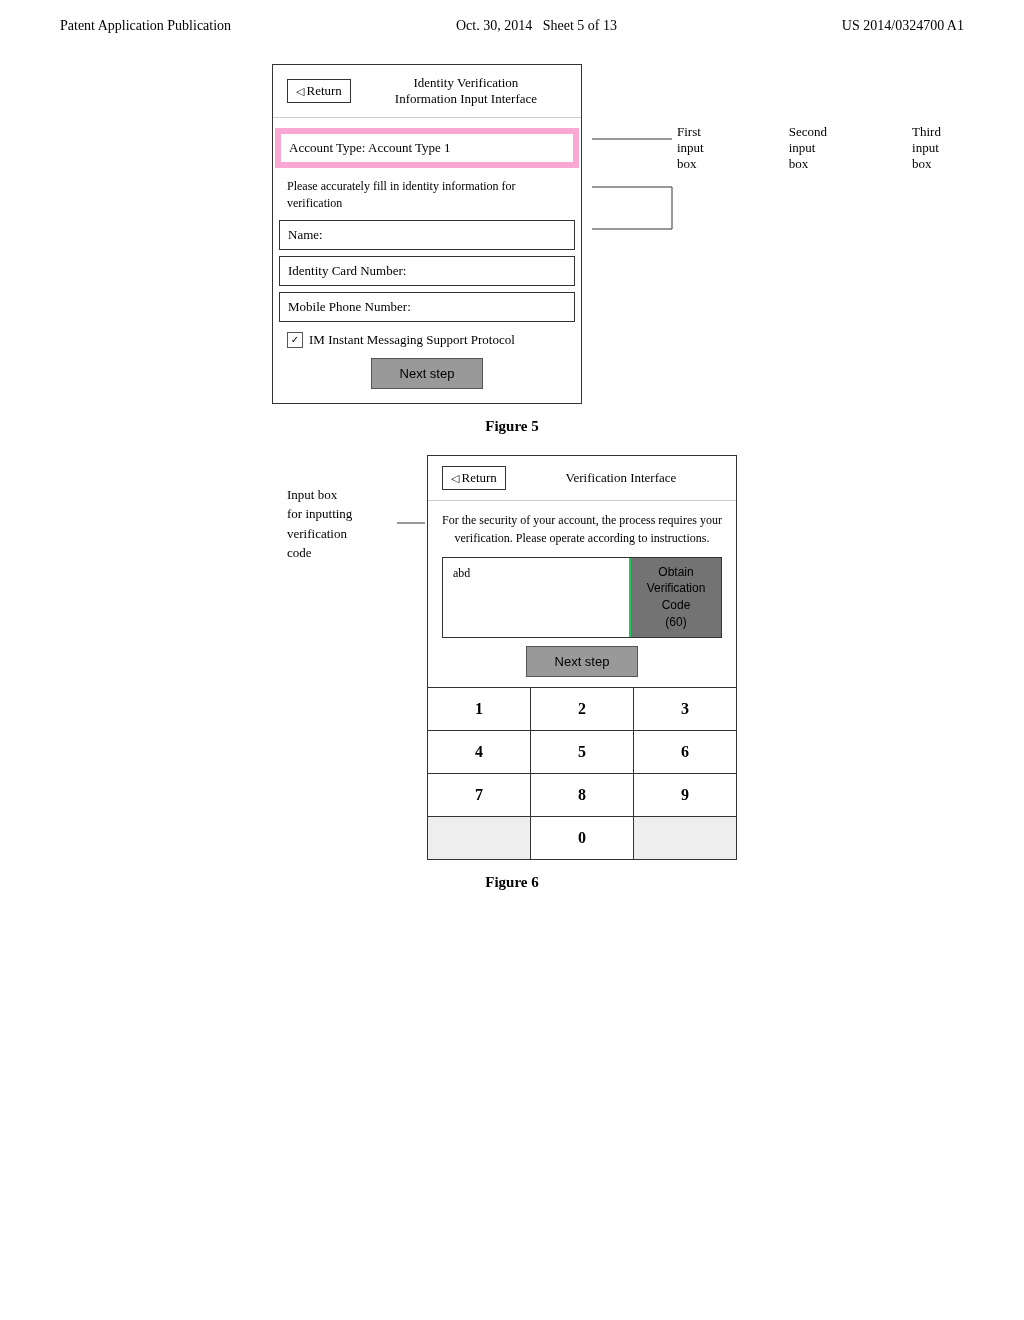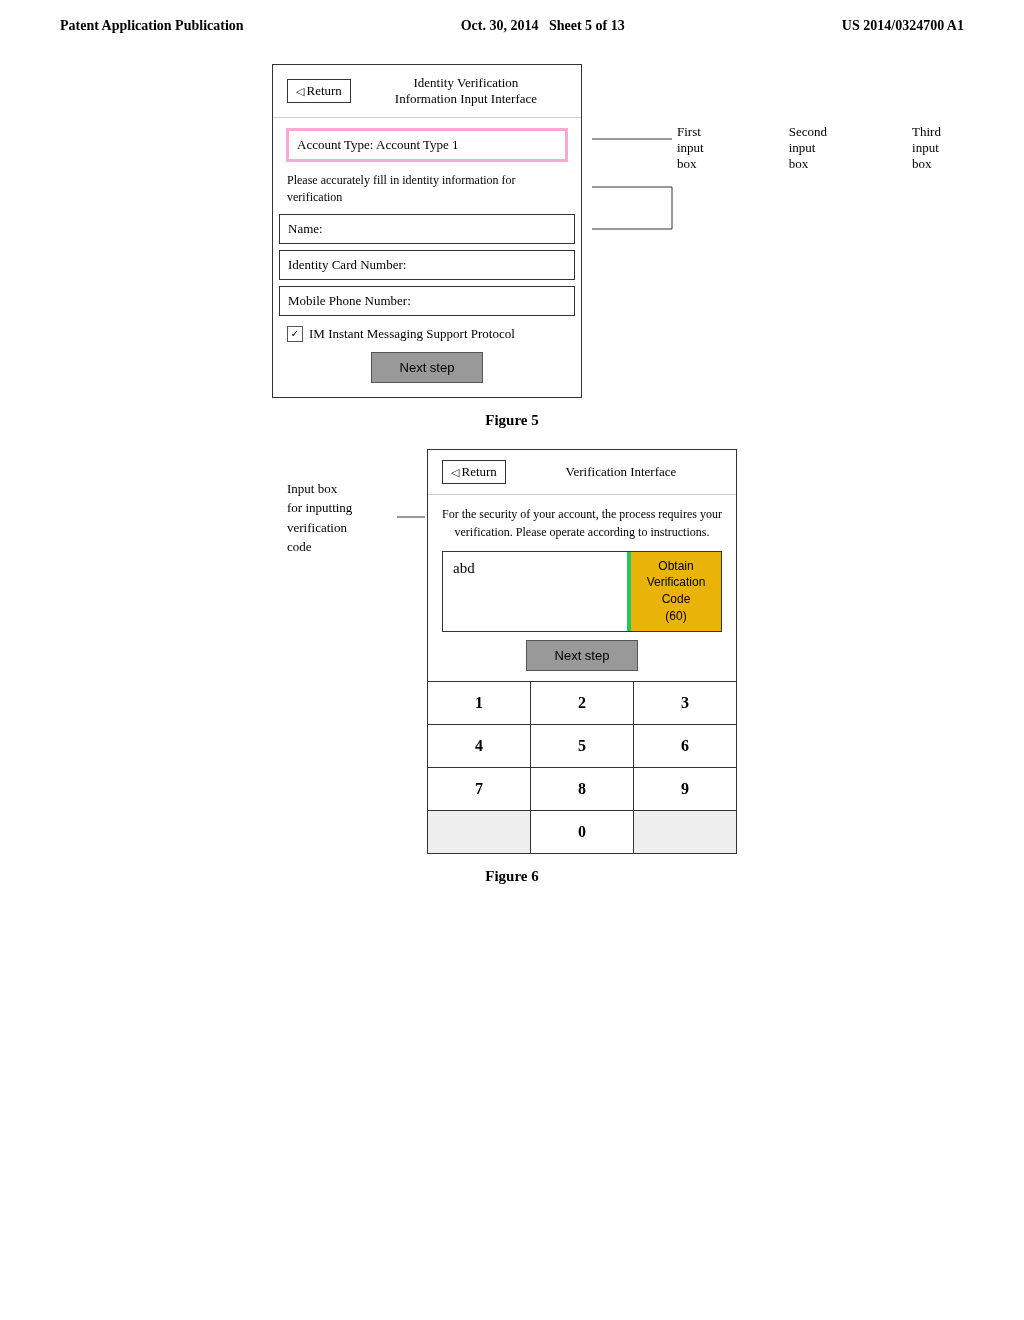--- a/index.html
+++ b/index.html
@@ -11,21 +11,21 @@
       position: relative;
     }
 
     
     .patent-header {
       display: flex;
       justify-content: space-between;
       align-items: center;
       padding: 18px 60px 10px 60px;
       font-size: 14px;
-      font-weight: bold;
+      font-weight: normal;
     }
 
     .fig5-phone {
       border: 1.5px solid #333;
       width: 310px;
       padding: 0;
       background: #fff;
       position: relative;
     }
 
@@ -51,22 +51,22 @@
       margin-right: 2px;
     }
 
     .phone-title {
       font-size: 13px;
       text-align: center;
       flex: 1;
     }
 
     .fig5-account-type {
-      margin: 10px 13px;
-      border: 3px solid #f9a8d4;
+      margin: 10px 2px;
+      border: 6px solid #f9a8d4;
       padding: 6px 8px;
       font-size: 13px;
     }
 
     .fig5-description {
       margin: 8px 14px;
       font-size: 12px;
       line-height: 1.4;
     }
 
@@ -165,31 +165,31 @@
     .fig6-input-row {
       display: flex;
       margin: 8px 14px;
       border: 1px solid #333;
       align-items: stretch;
     }
 
     .fig6-input-field {
       flex: 1;
       padding: 8px 10px;
-      font-size: 15px;
-      border-right: 4px solid #22c55e;
+      font-size: 12px;
+      border-right: 2px solid #22c55e;
     }
 
     .fig6-obtain-btn {
       padding: 6px 10px;
       font-size: 12px;
       text-align: center;
       line-height: 1.4;
       border: none;
-      background: #eab308;
+      background: #737373;
       cursor: pointer;
       flex: 0 0 90px;
     }
 
     .fig6-next-btn {
       display: block;
       margin: 8px auto 10px auto;
       background: #999;
       border: 1px solid #555;
       padding: 7px 28px;

